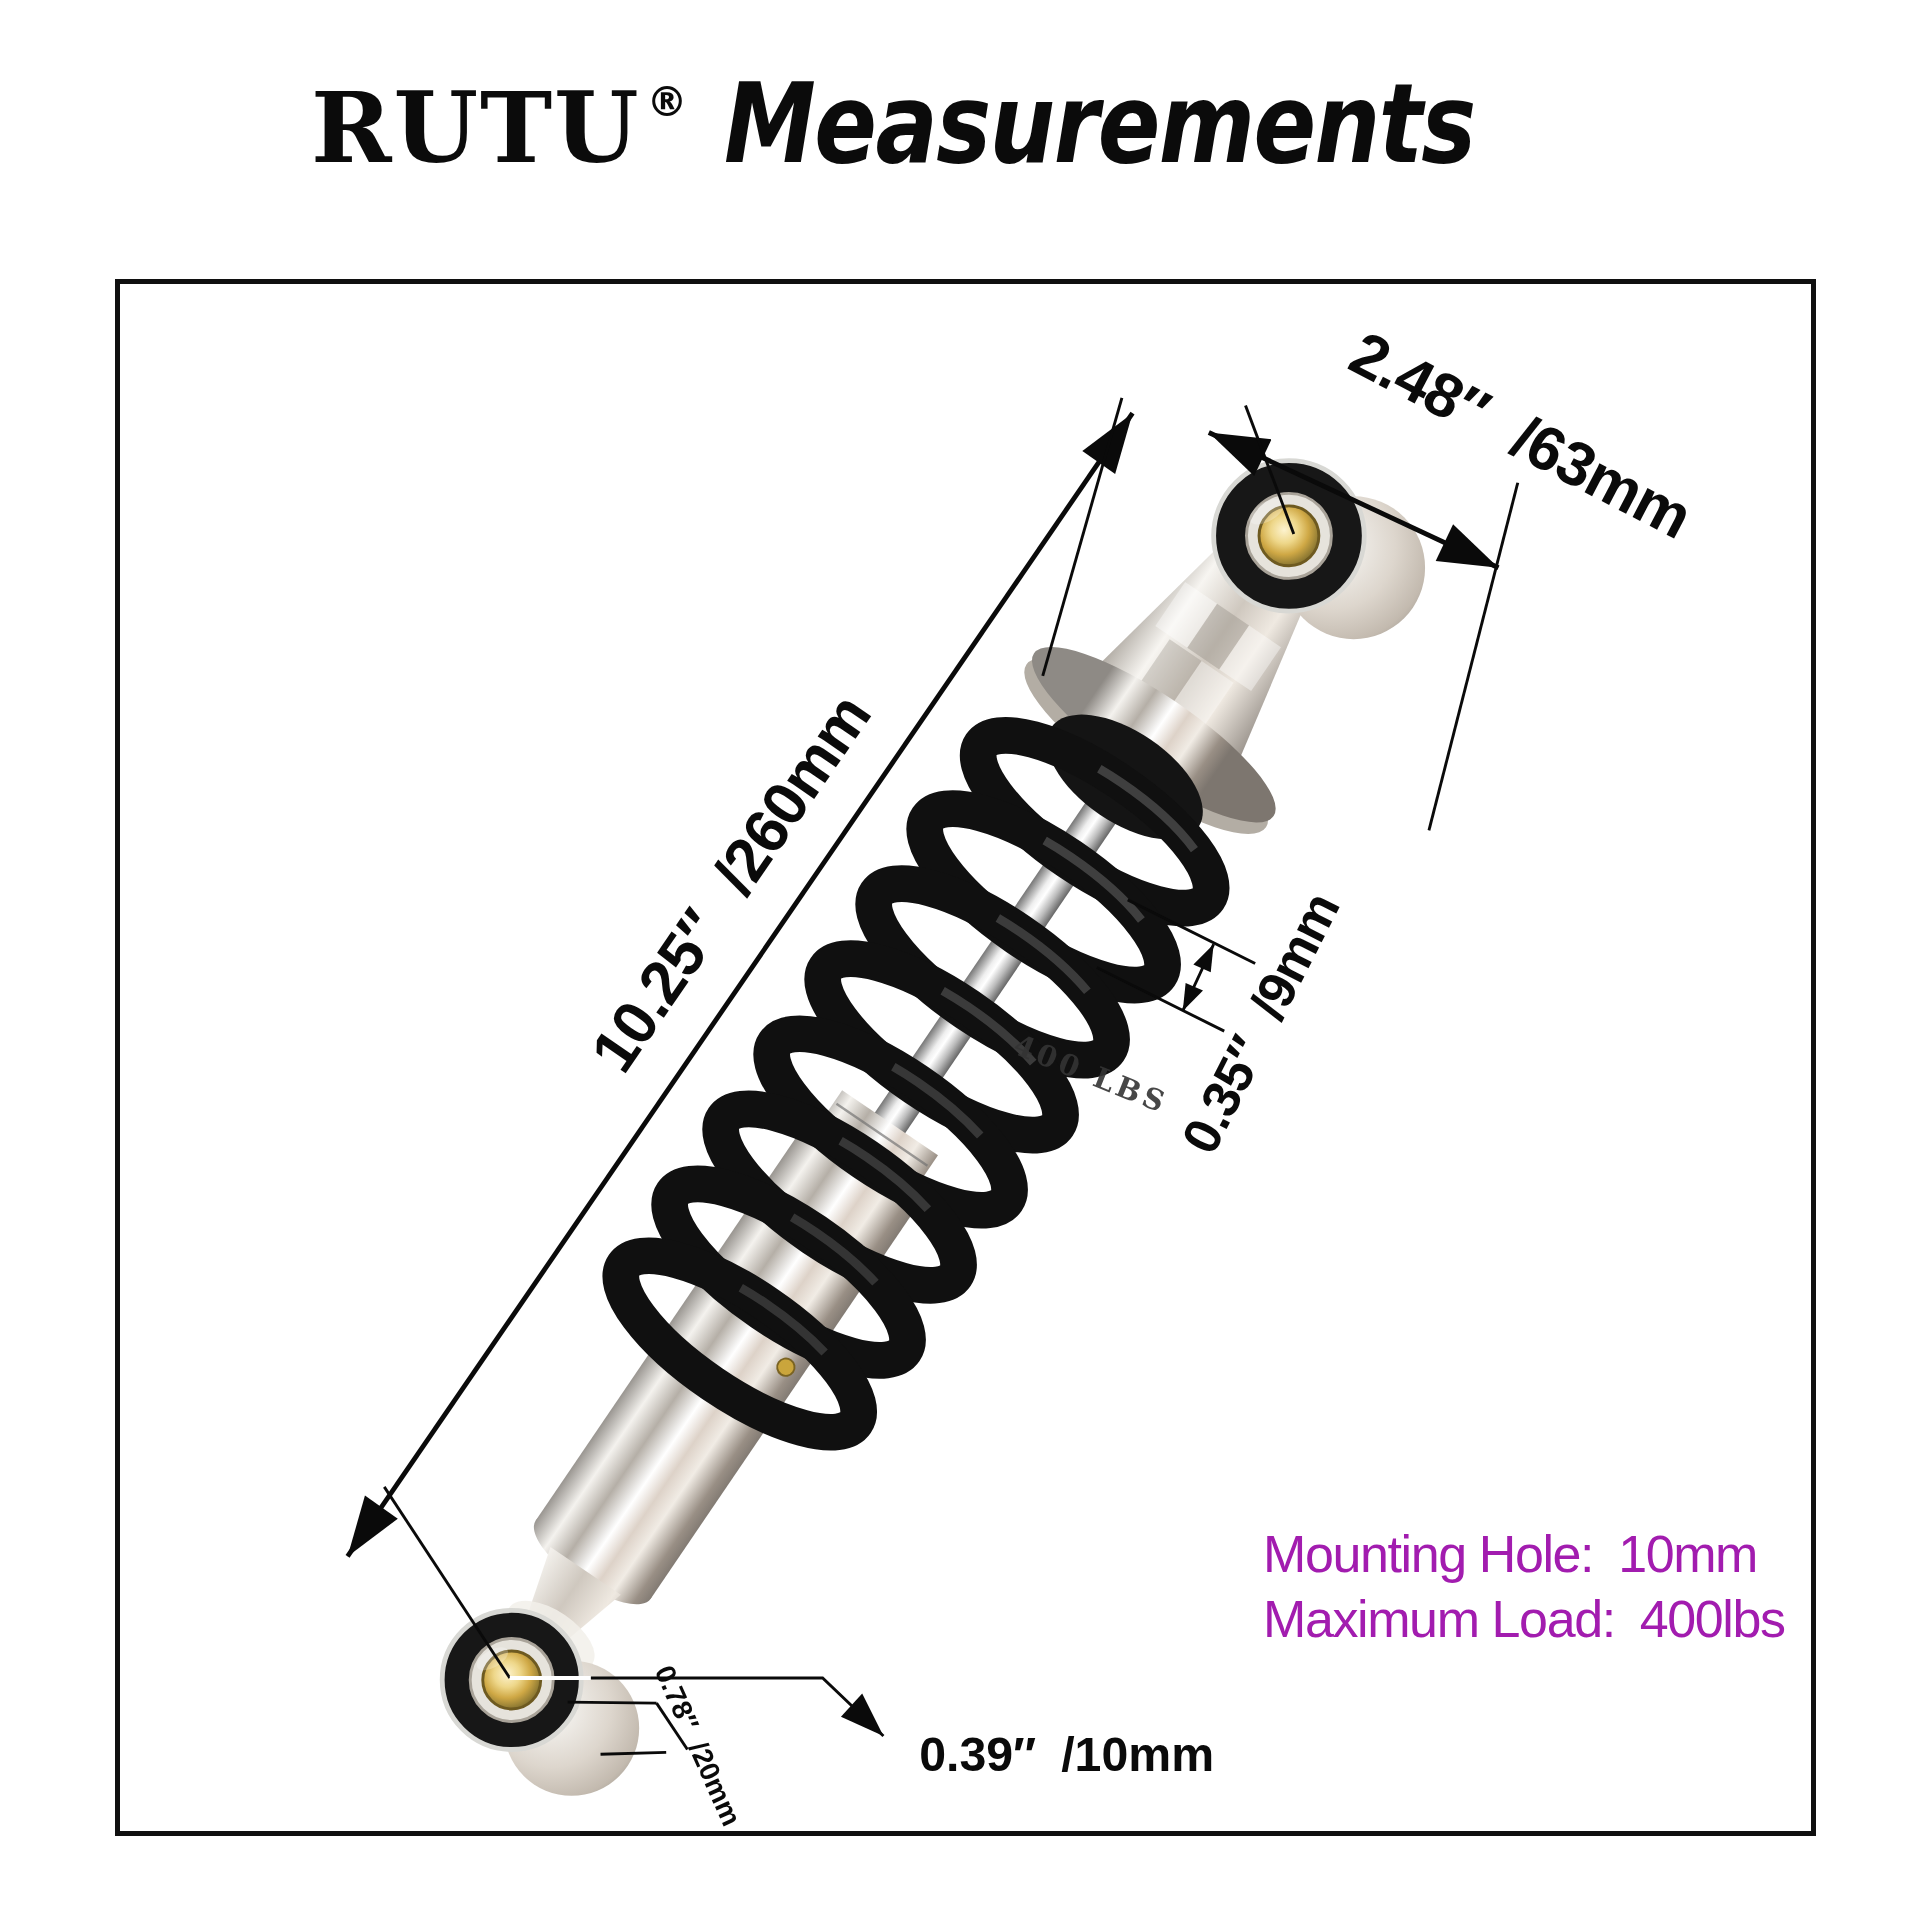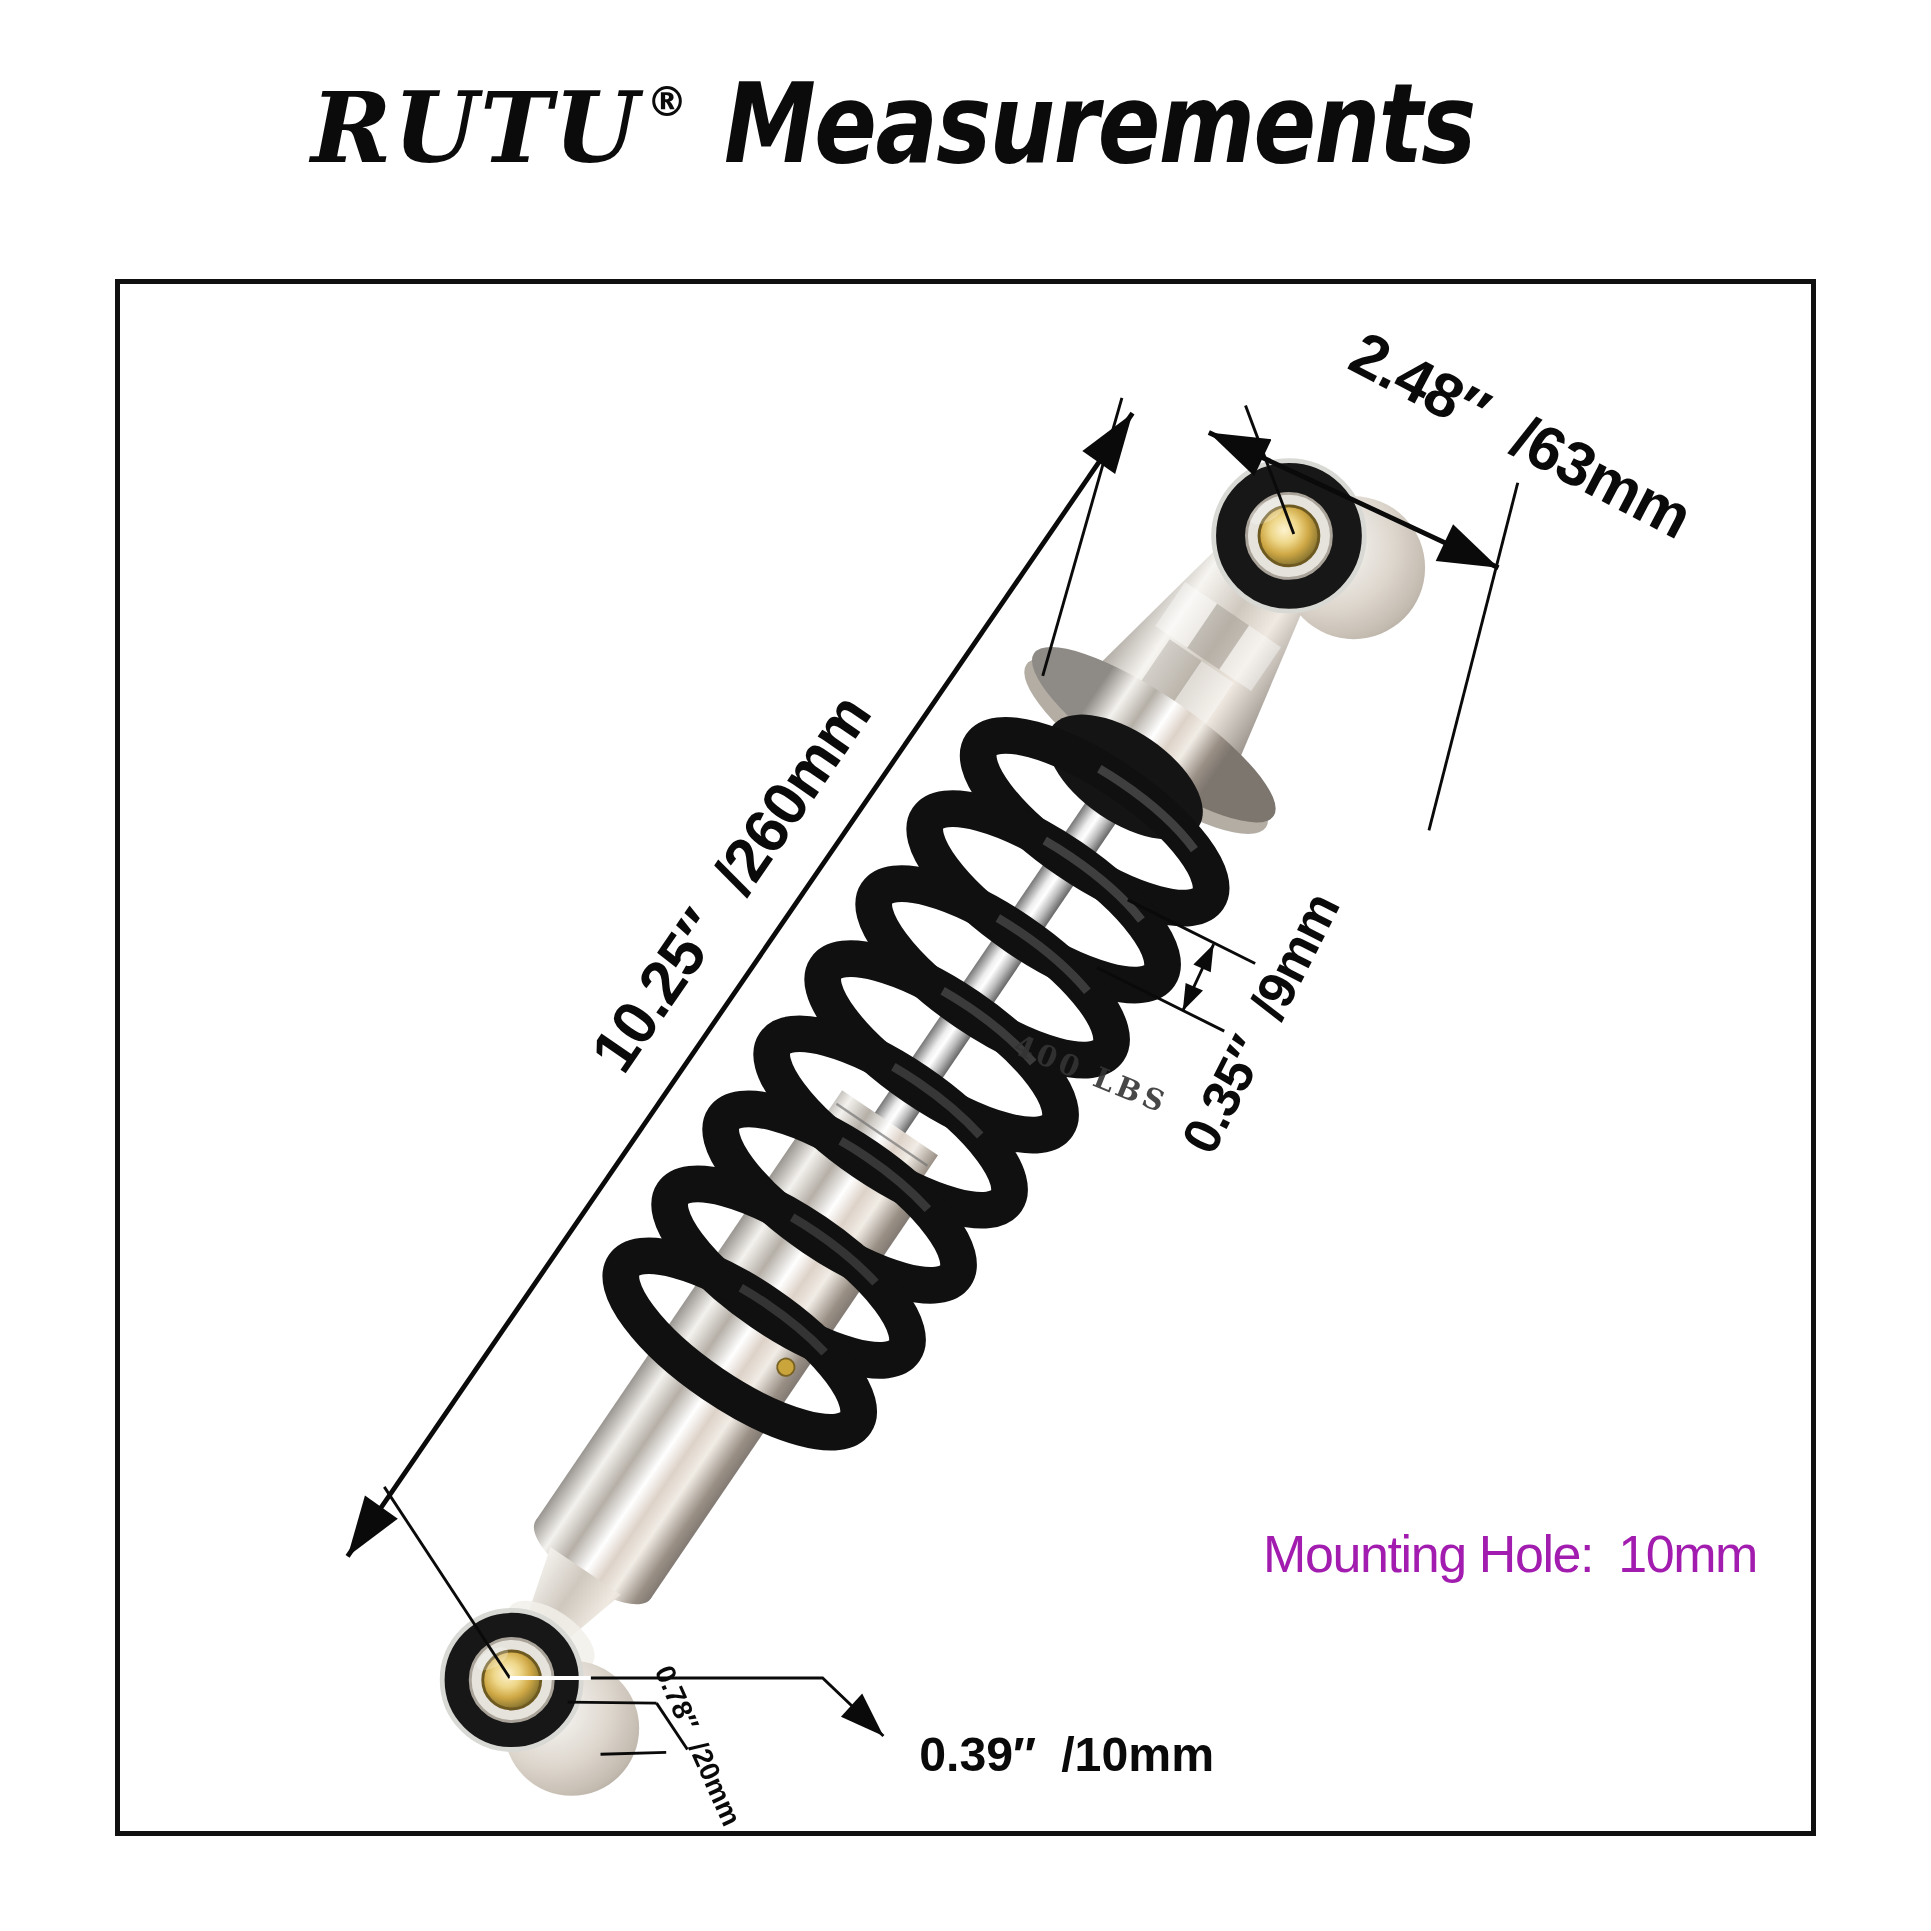--- a/index.html
+++ b/index.html
@@ -6,21 +6,21 @@
   .canvas{
     position:relative;width:1931px;height:1931px;background:#ffffff;
     font-family:"Liberation Sans","DejaVu Sans",sans-serif;overflow:hidden;
   }
   
   .title{
     position:absolute;left:311px;top:60px;white-space:nowrap;color:#0b0b0b;
   }
   .brand{
     font-family:"DejaVu Serif","Liberation Serif",serif;
-    font-style:italic;font-weight:bold;font-size:97px;letter-spacing:1.9px;
+    font-weight:bold;font-size:97px;letter-spacing:1.9px;
   }
   .reg{
     display:inline-block;font-family:"DejaVu Sans","Liberation Sans",sans-serif;
     font-size:41px;font-weight:bold;position:relative;top:-46px;margin-left:5.8px;
   }
   .heading{
     display:inline-block;transform:scaleX(.84);transform-origin:left bottom;
     font-family:"DejaVu Sans","Liberation Sans",sans-serif;
     font-style:italic;font-weight:bold;font-size:110px;margin-left:37px;
     letter-spacing:-1.9px;
@@ -218,16 +218,17 @@
 
     <text class="dim-label dim-l" x="775" y="927" text-anchor="middle" transform="rotate(-55.5 775 927)">10.25″ /260mm</text>
     <text class="dim-label dim-e" x="1565" y="470" text-anchor="middle" transform="rotate(27.5 1565 470)">2.48″ /63mm</text>
     <text class="dim-label dim-w" x="1322" y="1068" text-anchor="middle" transform="rotate(-63 1322 1068)">0.35″ /9mm</text>
     <text class="dim-label dim-t" x="714" y="1812" text-anchor="middle" transform="rotate(66 714 1812)">0.78″ /20mm</text>
     <text class="dim-label dim-h" x="952" y="1834" text-anchor="start">0.39″ /10mm</text>
   </svg>
 
   <div class="specs">
     <div class="spec-row"><span>Mounting Hole:</span><span class="spec-value">10mm</span></div>
+    <div class="spec-row"><span>Maximum Load:</span><span class="spec-value">400lbs</span></div>
   </div>
 
 </div>
 
 
 </body></html>

